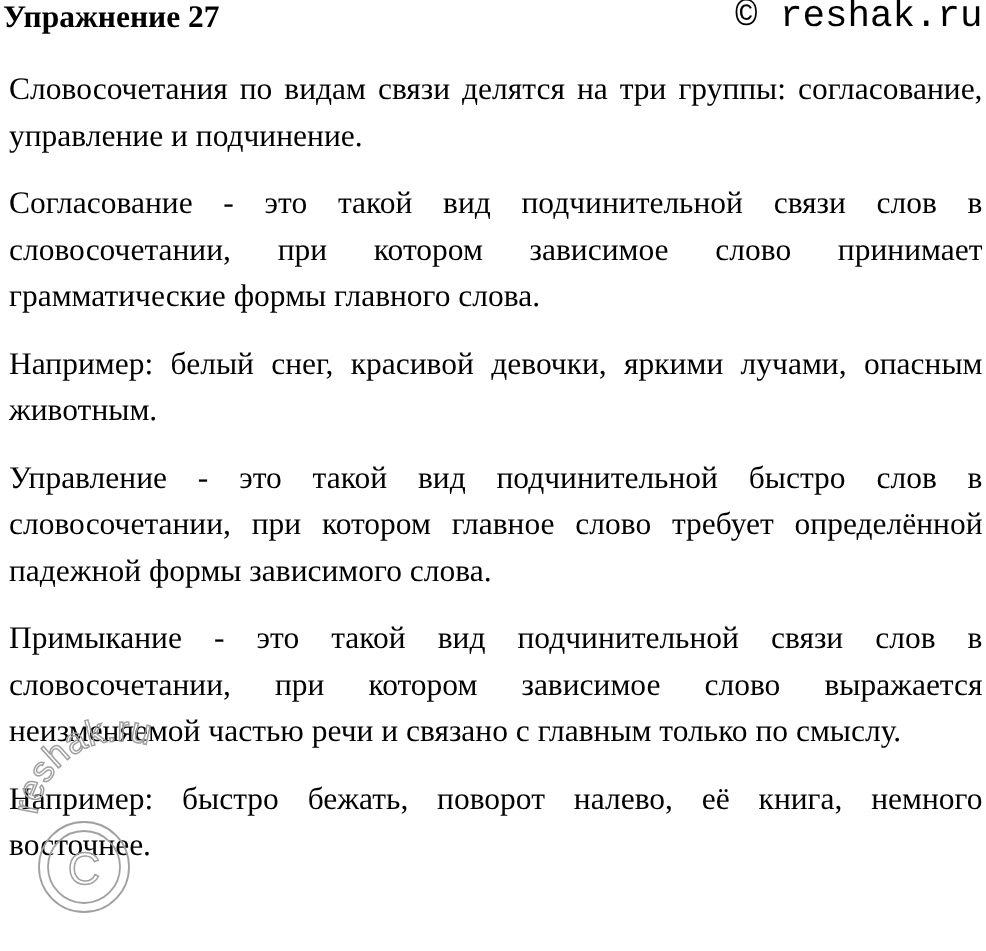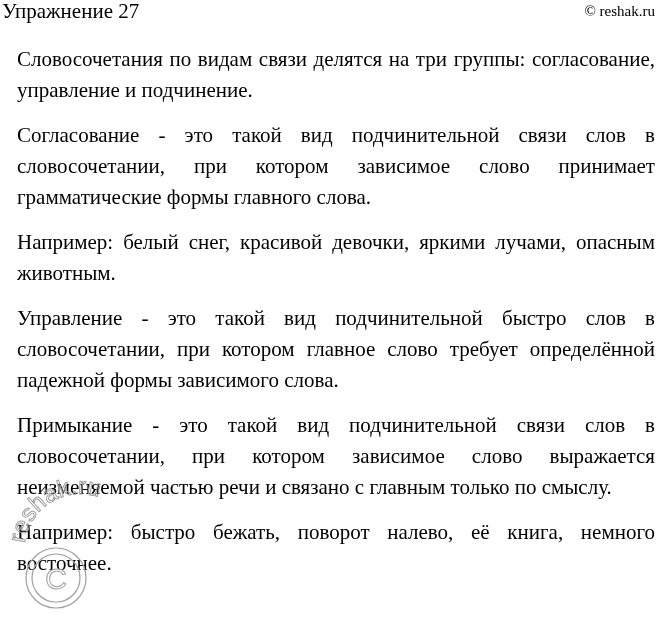--- a/index.html
+++ b/index.html
@@ -19,39 +19,40 @@
       position: absolute;
       top: 0;
       left: 2px;
       right: 2px;
       height: 22px;
       display: flex;
       justify-content: space-between;
       align-items: flex-start;
     }
     .title {
-      font-weight: normal;
+      font-weight: bold;
       font-size: 21px;
       line-height: 22px;
     }
     .copyright {
-      font-size: 15px;
+      font-size: 25px;
       line-height: 22px;
+      font-family: Liberation Mono, monospace;
     }
     .content {
       position: absolute;
       top: 44px;
       left: 2px;
       width: 653px;
     }
     .para {
       font-size: 21px;
       line-height: 31px;
       text-align: justify;
-      margin: 0 0 14px 15px;
+      margin: 0 0 14px 4px;
     }
     .watermark {
       position: absolute;
       left: 8px;
       top: 478px;
       width: 150px;
       height: 150px;
       pointer-events: none;
     }
   </style>

